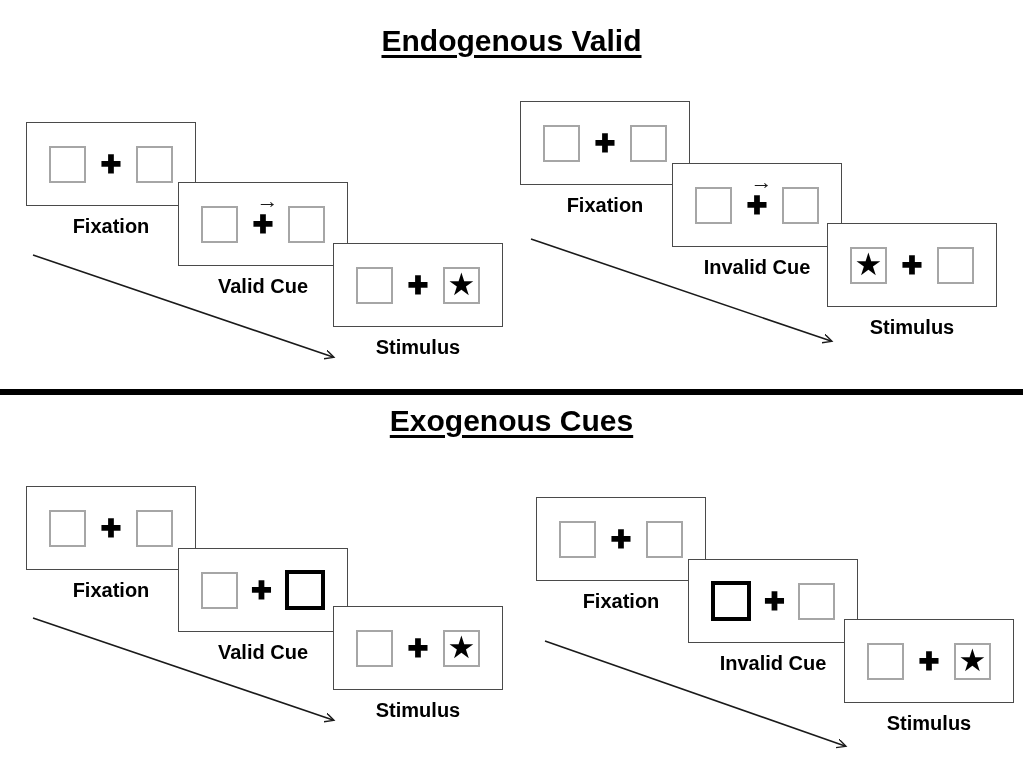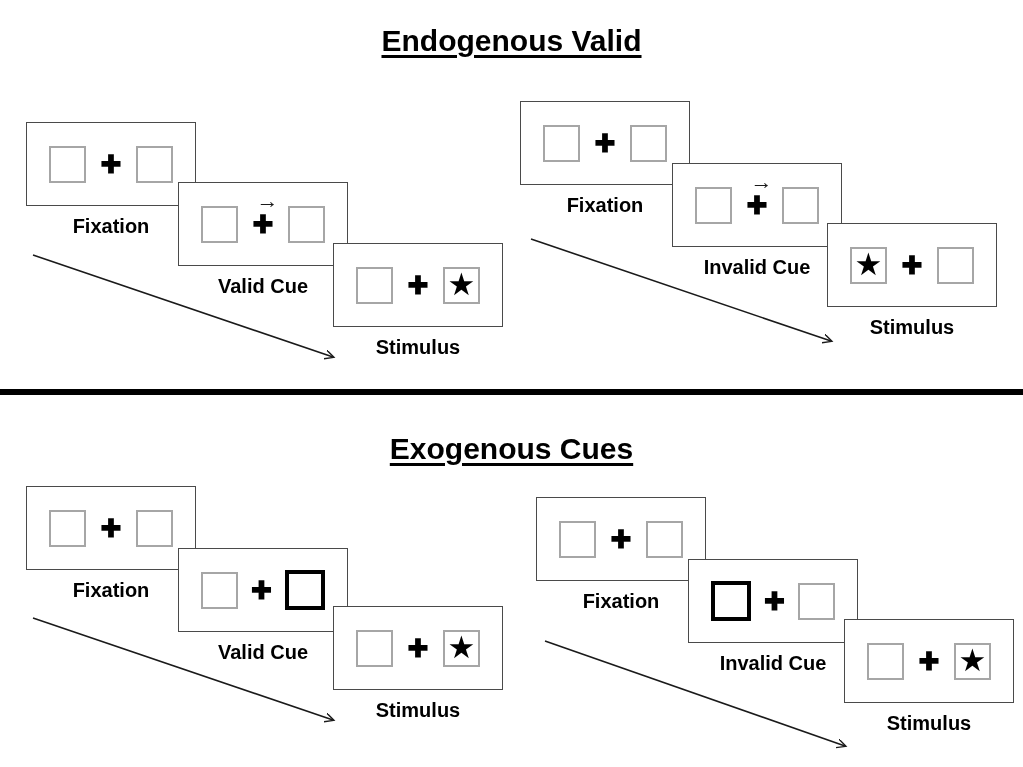--- a/index.html
+++ b/index.html
@@ -143,21 +143,21 @@
     </div>
     <div class="plabel">Stimulus</div>
   </div>
 
   <svg class="seq-arrow" style="left:528px; top:236px;" width="312" height="112" viewBox="0 0 312 112">
     <line x1="3" y1="3" x2="303" y2="105" stroke="#1a1a1a" stroke-width="1.6" marker-end="url(#ah)"></line>
   </svg>
 
   <div class="divider" style="top:389px;"></div>
 
-  <div class="section-title" style="top:432px;">
+  <div class="section-title" style="top:404px;">
     <span>Exogenous Cues</span>
   </div>
 
   <div class="panel z1" style="left:26px; top:486px;">
     <div class="screen">
       <span class="sq"></span>
       <span class="plus-wrap">
         <span class="plus">✚</span>
       </span>
       <span class="sq"></span>

